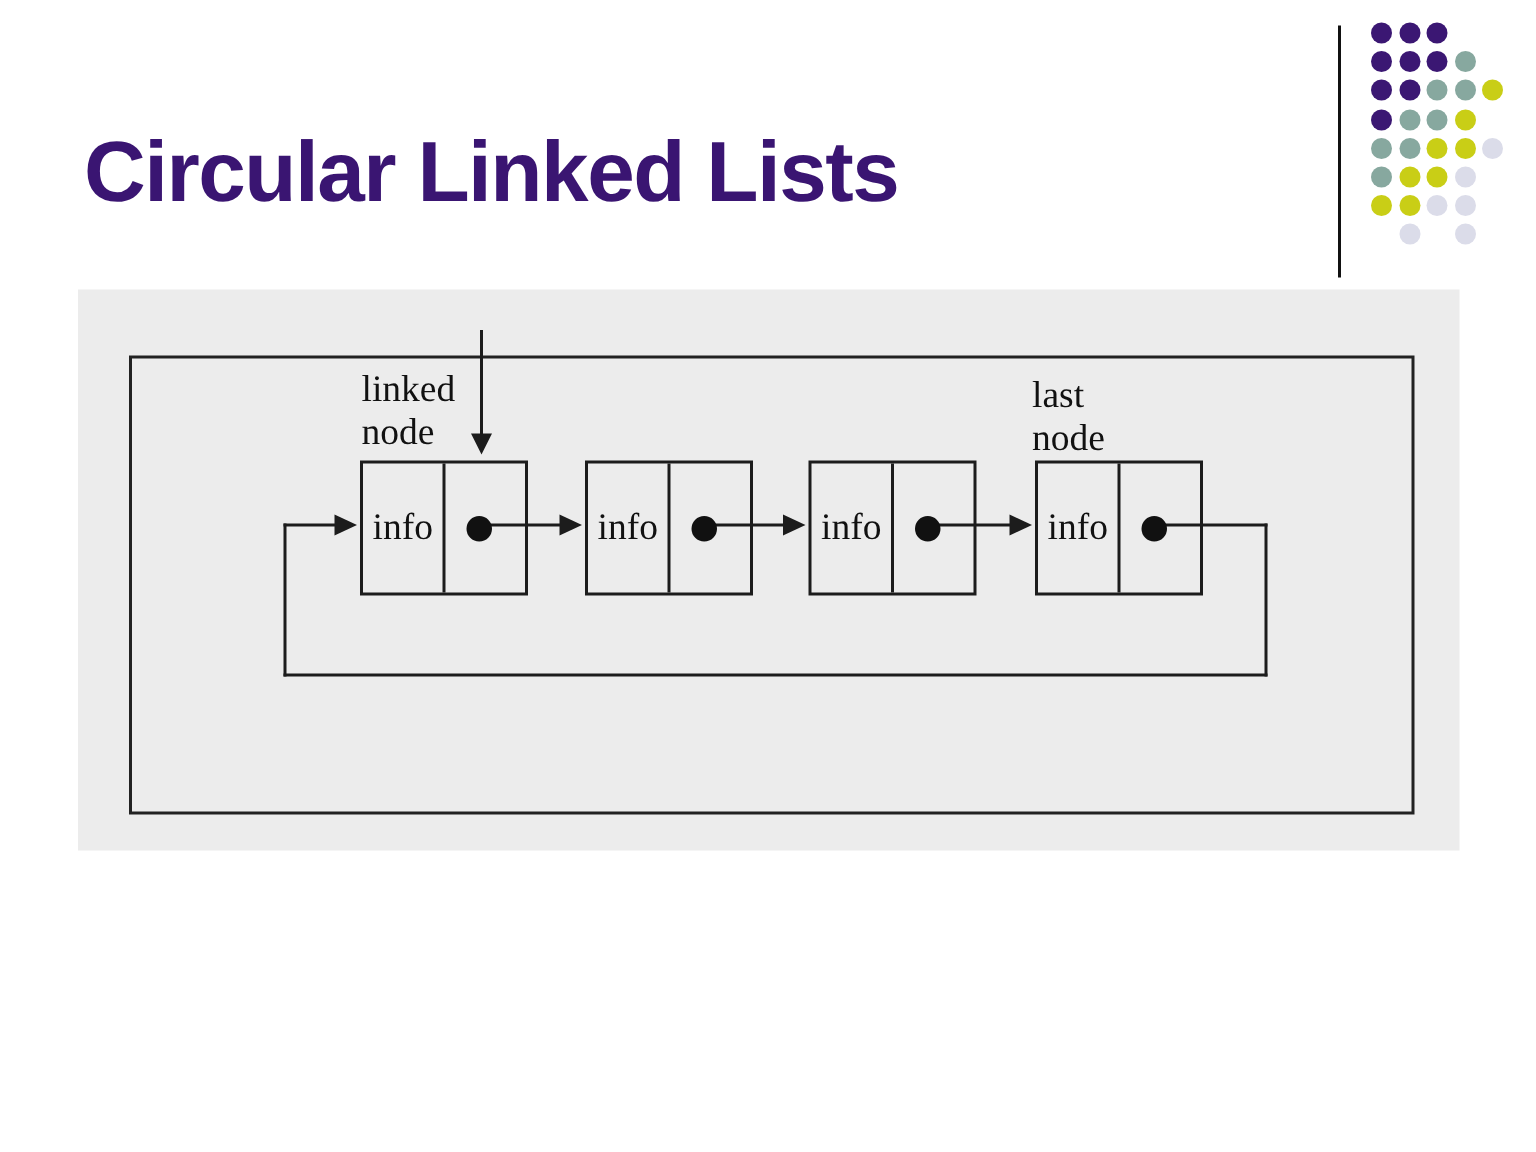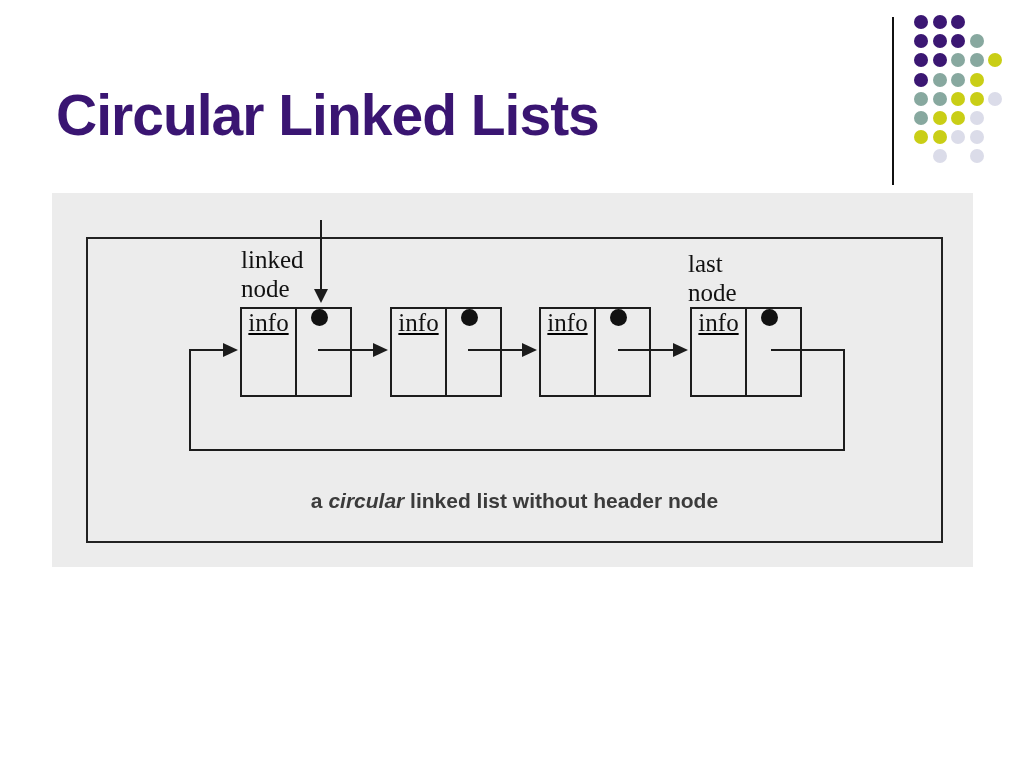--- a/index.html
+++ b/index.html
@@ -35,21 +35,21 @@
         border-top:7px solid transparent;border-bottom:7px solid transparent;
         border-left:15px solid #1c1c1c;}
   .ah-d{position:absolute;width:0;height:0;
         border-left:7px solid transparent;border-right:7px solid transparent;
         border-top:14px solid #1c1c1c;}
   
   .node{
     position:absolute;top:114px;width:112px;height:90px;
     border:2px solid #1c1c1c;box-sizing:border-box;display:flex;
   }
-  .cell{flex:1;display:flex;justify-content:center;text-decoration:underline;}
+  .cell{flex:1;display:flex;align-items:center;justify-content:center;}
   .info-cell{border-right:2px solid #1c1c1c;}
   .info-cell span{font-family:"Liberation Serif",serif;font-size:25px;color:#111;}
   .dot{width:17px;height:17px;border-radius:50%;background:#111;transform:translateX(-4px);}
   
   .node-label{
     position:absolute;font-family:"Liberation Serif",serif;font-size:25px;
     line-height:29px;color:#111;white-space:pre-line;
   }
   #first-node-label{left:189px;top:52px;}
   #last-node-label{left:636px;top:56px;}
@@ -156,15 +156,14 @@
     <div class="cell">
       <span class="dot"></span>
     </div>
   </div>
 
   <div class="node-label" id="first-node-label">linked
 node</div>
   <div class="node-label" id="last-node-label">last
 node</div>
 
-  <div id="diagram-caption"><span>a </span><span class="it">circular</span><span> linked list without header node</span></div>
 
 </div>
 
 </body></html>

